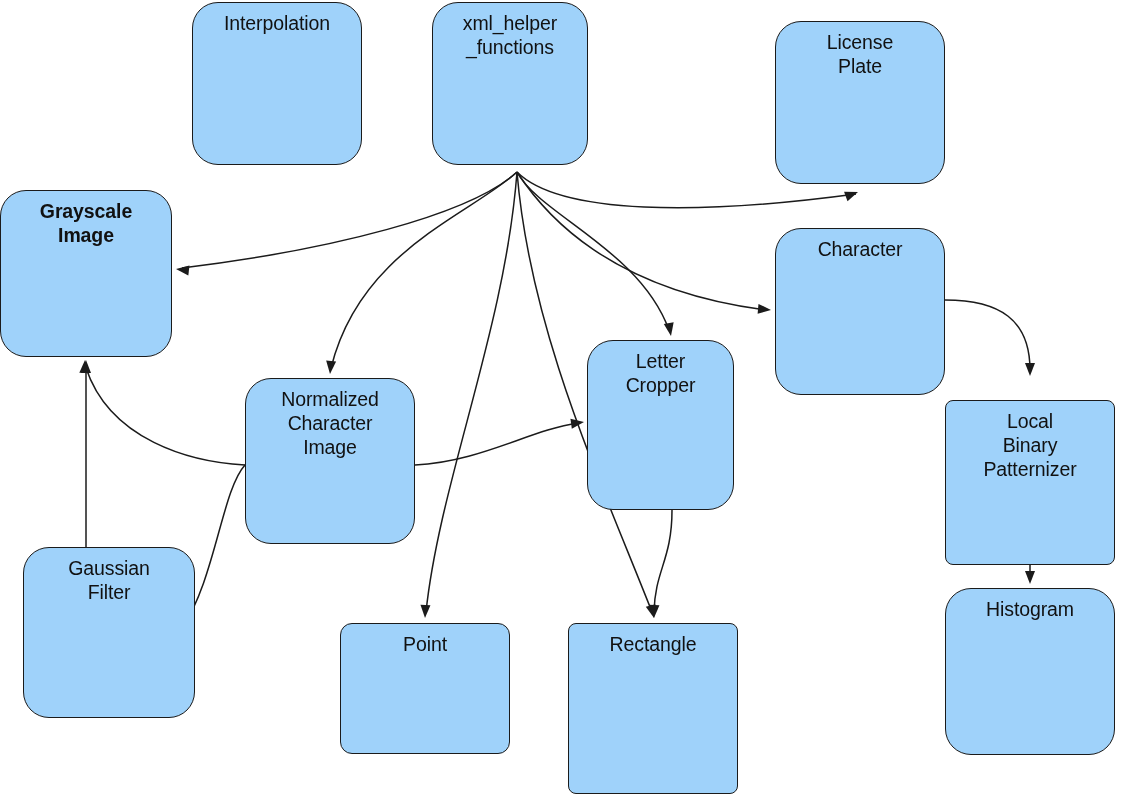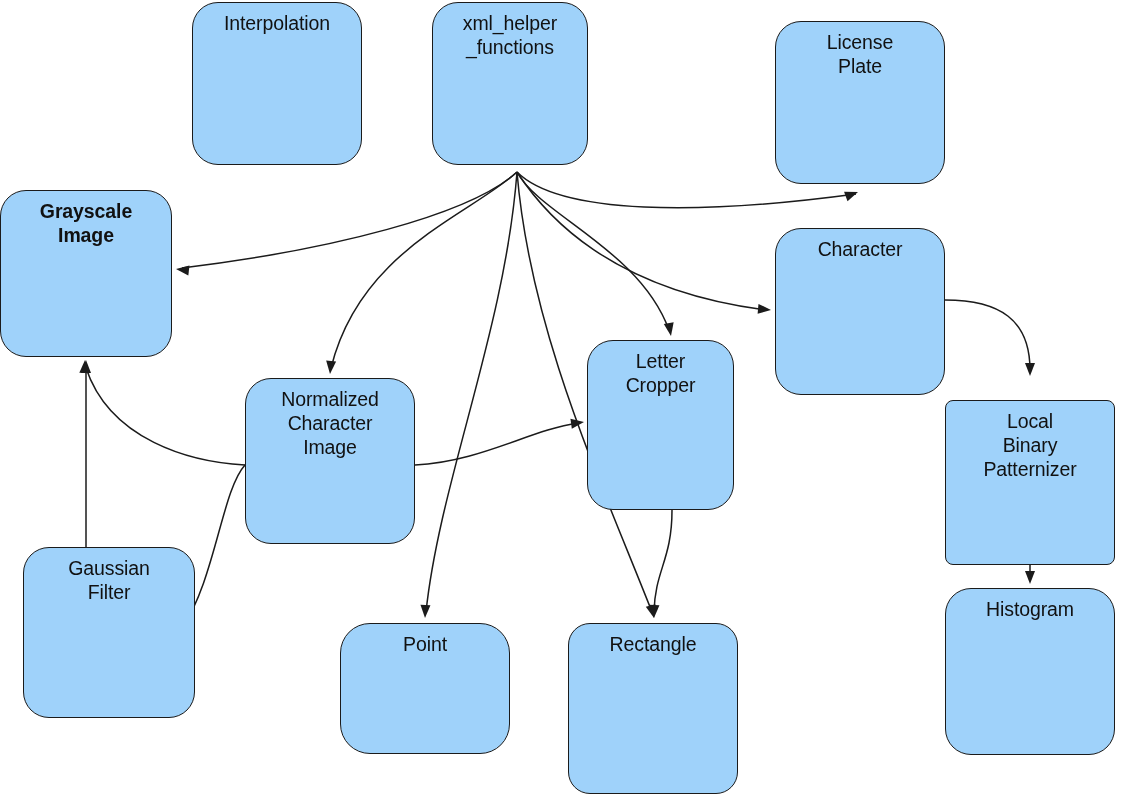--- a/index.html
+++ b/index.html
@@ -144,20 +144,20 @@
 Binary
 Patternizer</span>
   </div>
   <div class="node" style="left: 0px; top: 547px; width: 172px; height: 171px; background: rgb(159, 210, 250); border-color: rgb(27, 27, 27); border-radius: 26px; margin-left: 23px;">
     <span class="node-label">Gaussian
 Filter</span>
   </div>
   <div class="node" style="left: 945px; top: 588px; width: 170px; height: 167px; background: rgb(159, 210, 250); border-color: rgb(27, 27, 27); border-radius: 26px;">
     <span class="node-label">Histogram</span>
   </div>
-  <div class="node" style="left: 340px; top: 623px; width: 170px; height: 131px; background: rgb(159, 210, 250); border-color: rgb(27, 27, 27); border-radius: 30px;">
+  <div class="node" style="left: 340px; top: 623px; width: 170px; height: 131px; background: rgb(159, 210, 250); border-color: rgb(27, 27, 27); border-radius: 12px;">
     <span class="node-label">Point</span>
   </div>
-  <div class="node" style="left: 568px; top: 623px; width: 170px; height: 171px; background: rgb(159, 210, 250); border-color: rgb(27, 27, 27); border-radius: 22px;">
+  <div class="node" style="left: 568px; top: 623px; width: 170px; height: 171px; background: rgb(159, 210, 250); border-color: rgb(27, 27, 27); border-radius: 8px;">
     <span class="node-label">Rectangle</span>
   </div>
 
 </div>
 
 </body></html>

